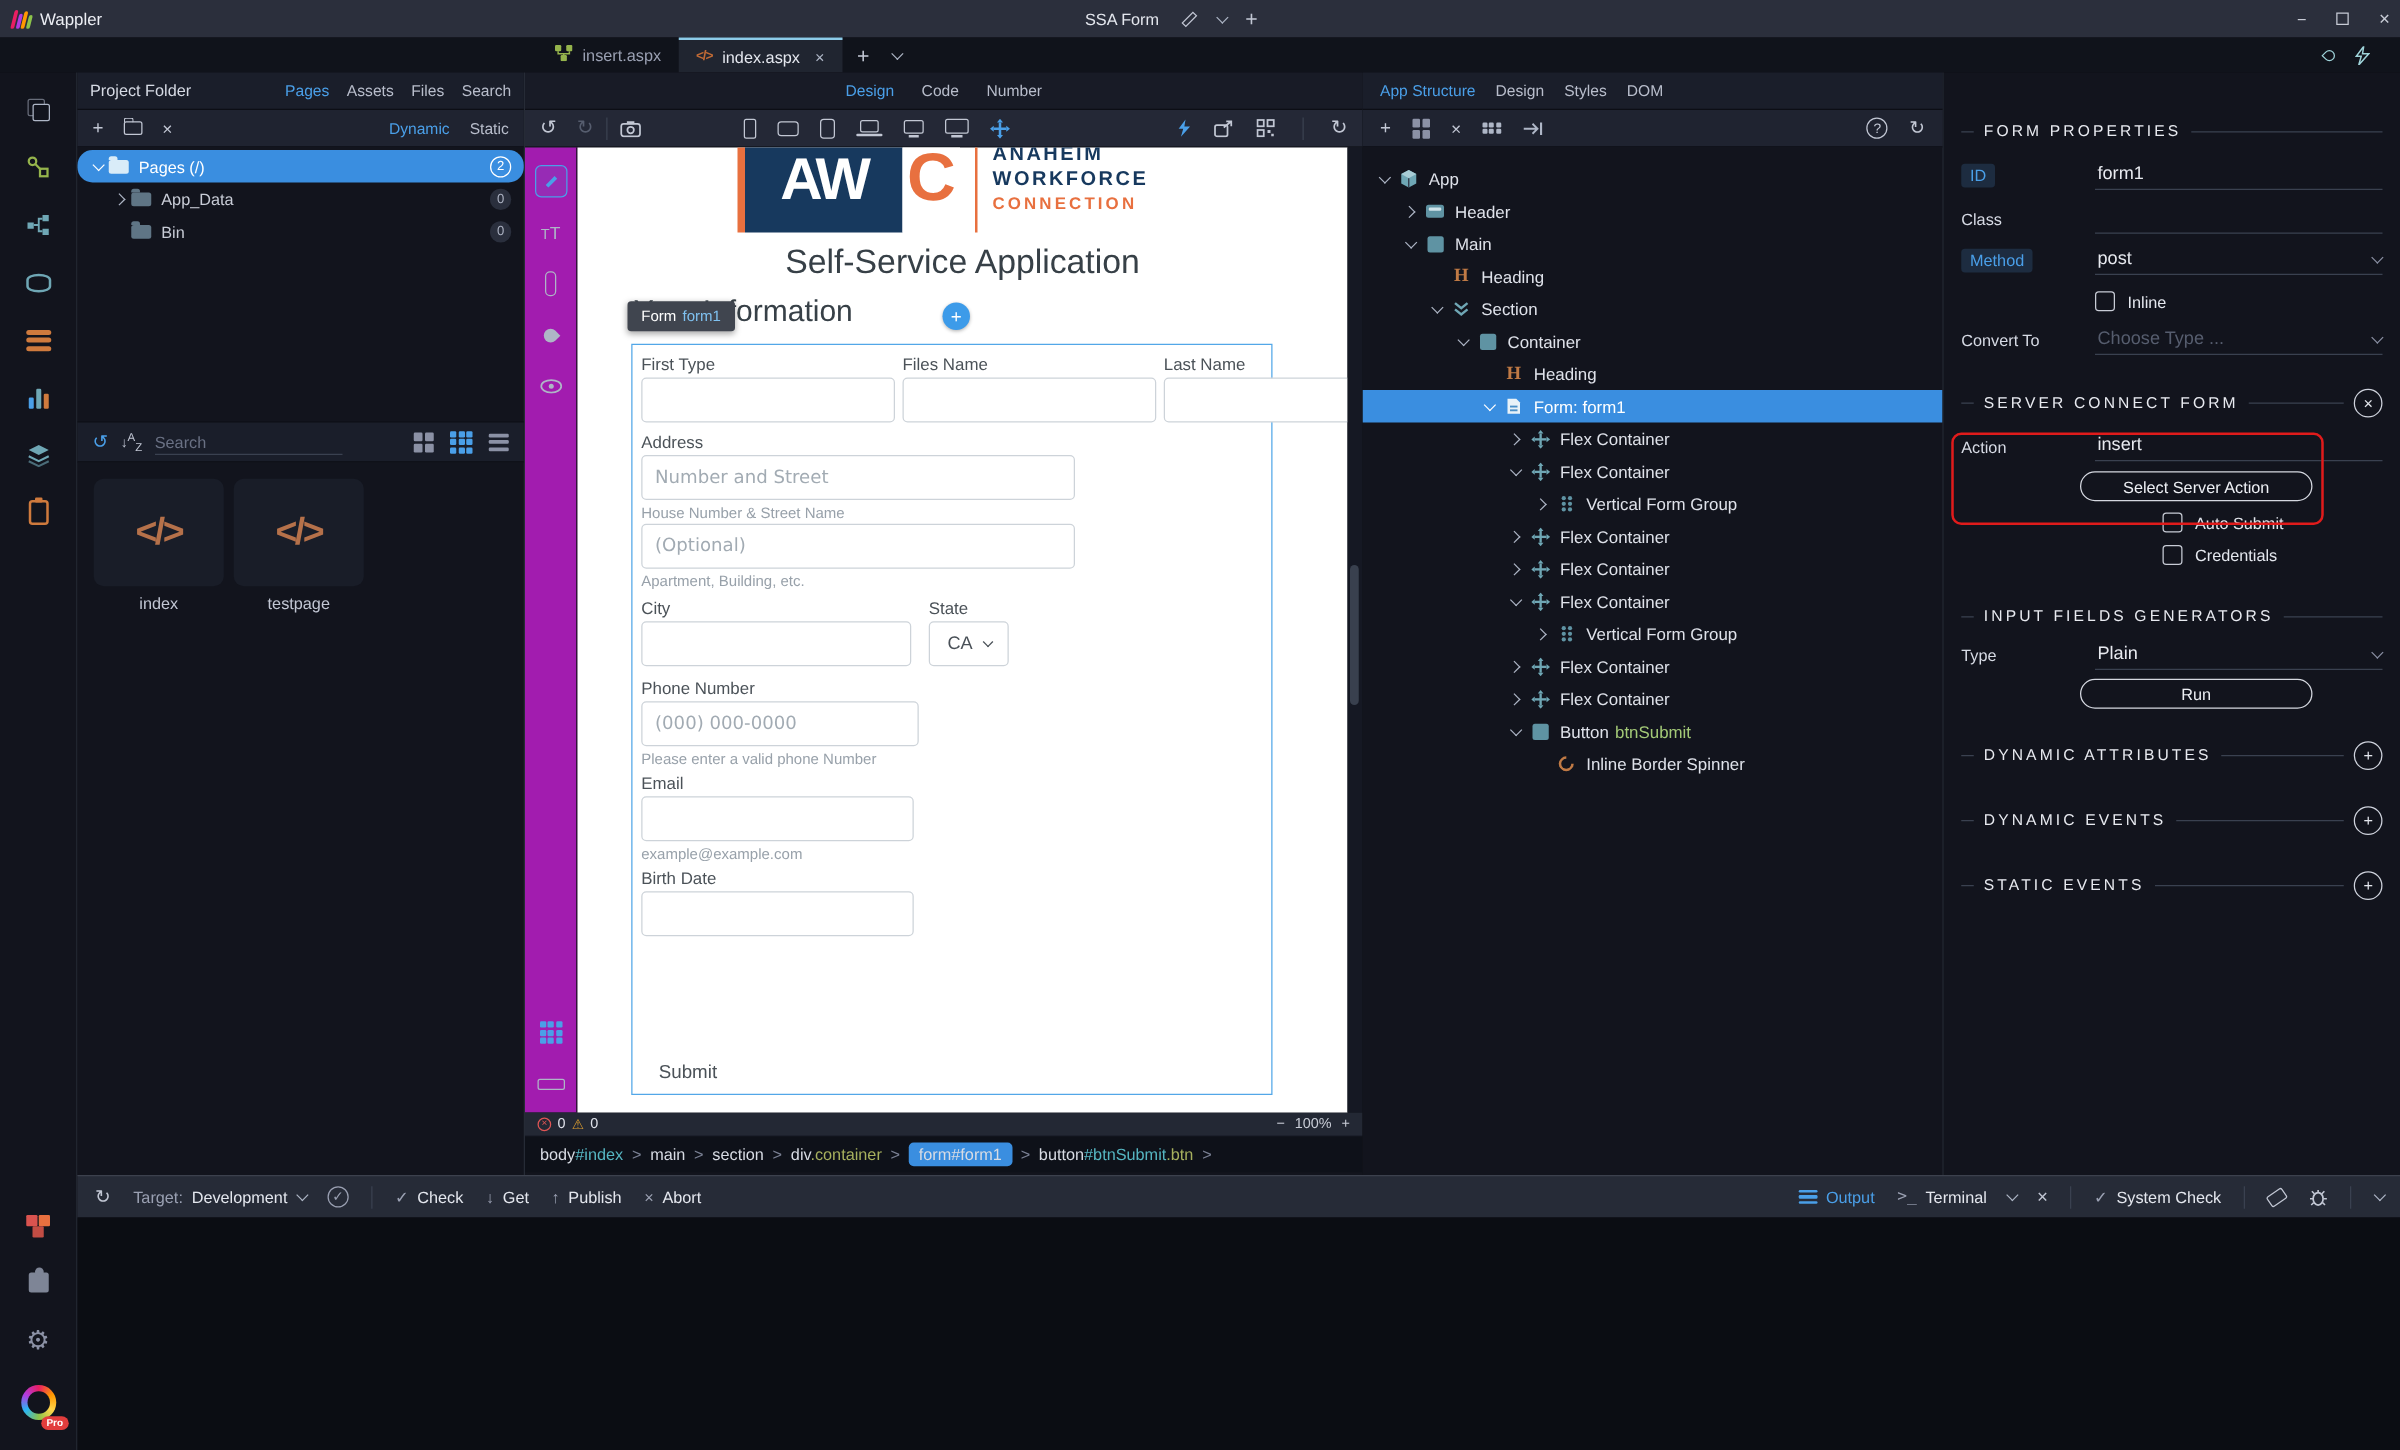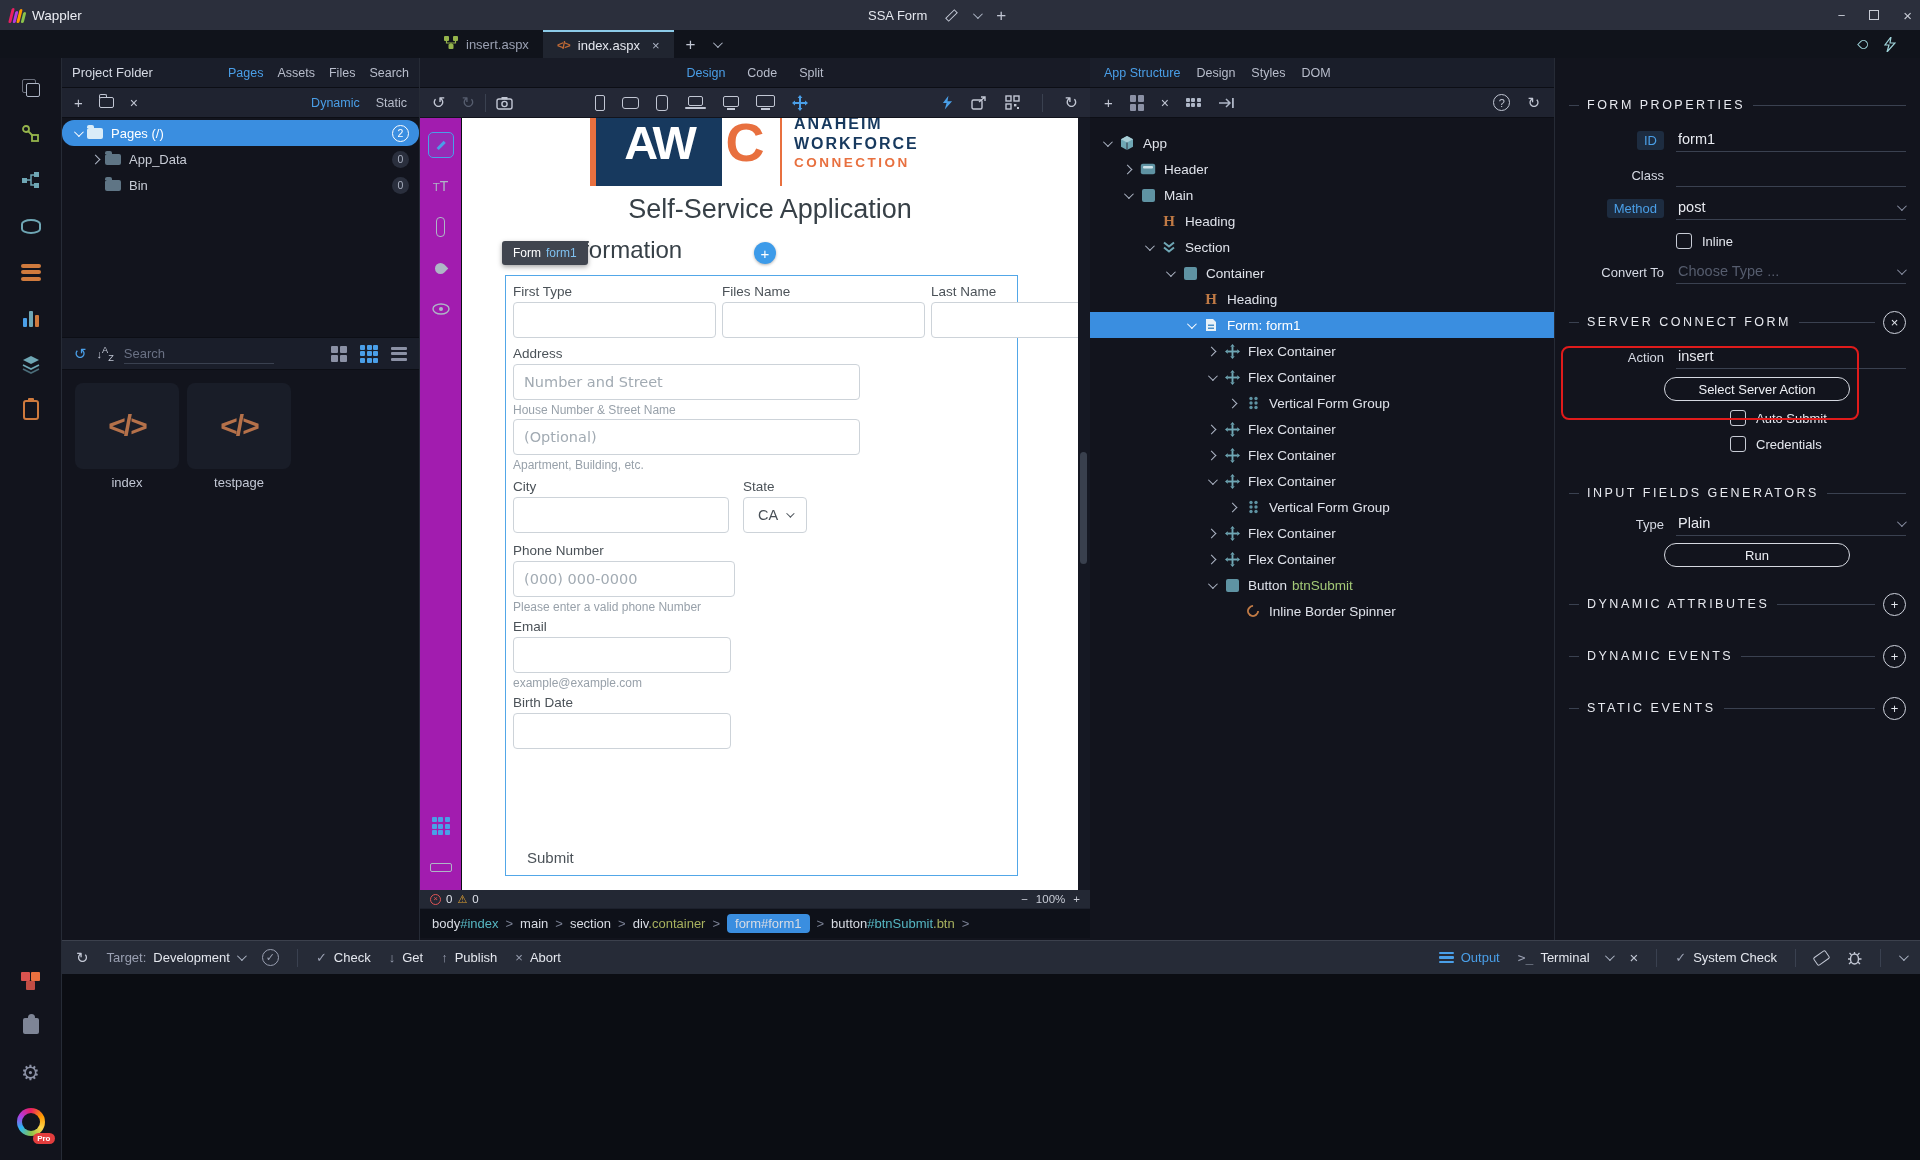--- a/index.html
+++ b/index.html
@@ -180,21 +180,21 @@
   
   .properties{position:absolute;left:1555px;top:58px;width:365px;height:882px;background:#12141d;}
   .pr-head{height:30px;background:#1a1e2a;display:flex;align-items:center;padding:0 14px;border-bottom:1px solid #0c0e15;}
   .pr-title{font-size:13px;color:#d6dae4;margin-right:auto;}
   .sechead{display:flex;align-items:center;gap:8px;margin:0 14px;height:22px;}
   .sechead .dash{width:10px;height:1px;background:#3a4150;}
   .sechead .txt{font-size:12.5px;letter-spacing:2.5px;color:#e8eaf0;white-space:nowrap;}
   .sechead .line{flex:1;height:1px;background:#3a4150;}
   .circbtn{width:23px;height:23px;border:1.2px solid #cfd3dd;border-radius:50%;color:#e4e7ee;display:flex;align-items:center;justify-content:center;font-size:13px;flex:none;}
   .prow{display:flex;align-items:center;margin:0 14px;}
-  .plab{width:95px;text-align:right;margin-right:12px;font-size:13px;color:#d6dae4;flex:none;}
+  .plab{width:95px;margin-right:12px;font-size:13px;color:#d6dae4;flex:none;}
   .plab .chipl{background:#1d2c40;color:#4a9fe8;padding:2px 7px;border-radius:3px;}
   .pval{flex:1;border-bottom:1px solid #3a4150;font-size:14.5px;color:#e8eaf0;padding:2px 2px 4px 2px;display:flex;align-items:center;}
   .pval .chev{margin-left:auto;border-color:#8b91a5;}
   .pval.placeholder{color:#565d6e;}
   .ckrow{display:flex;align-items:center;gap:10px;}
   .ckbox{width:16px;height:16px;border:1.5px solid #c8ccd6;border-radius:3px;background:transparent;flex:none;}
   .cklabel{font-size:13px;color:#e4e7ee;}
   .pillbtn{margin-left:109px;width:186px;height:24px;border:1px solid #d5d8e0;border-radius:13px;display:flex;align-items:center;justify-content:center;font-size:13px;color:#eef0f5;}
   .redrect{position:absolute;left:6px;top:288px;width:298px;height:74px;border:2.5px solid #e01b1b;border-radius:8px;pointer-events:none;}
 
@@ -415,21 +415,21 @@
           </div>
           <div class="fname">testpage</div>
         </div>
       </div>
   </div>
 
   <div class="centercol">
     <div class="viewtabs" id="view-tabs">
         <span class="ptab active">Design</span>
         <span class="ptab">Code</span>
-        <span class="ptab">Split</span>
+        <span class="ptab">Number</span>
       </div>
 
     <div class="designbar">
       <span class="dt-glyph">↺</span>
       <span class="dt-glyph dim" style="margin-left:16px;">↻</span>
       <span class="sep-v"></span>
       <svg width="17" height="14">
           <rect x="1" y="3" width="15" height="10" rx="2" fill="none" stroke="#c2c7d4" stroke-width="1.4"></rect>
           <circle cx="8.5" cy="8" r="2.6" fill="none" stroke="#c2c7d4" stroke-width="1.4"></circle>
           <rect x="5.5" y="1" width="6" height="2.4" fill="#c2c7d4"></rect>

